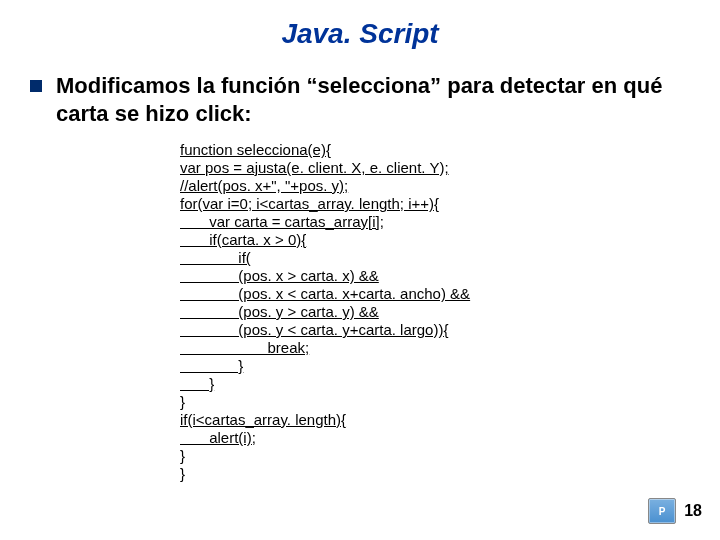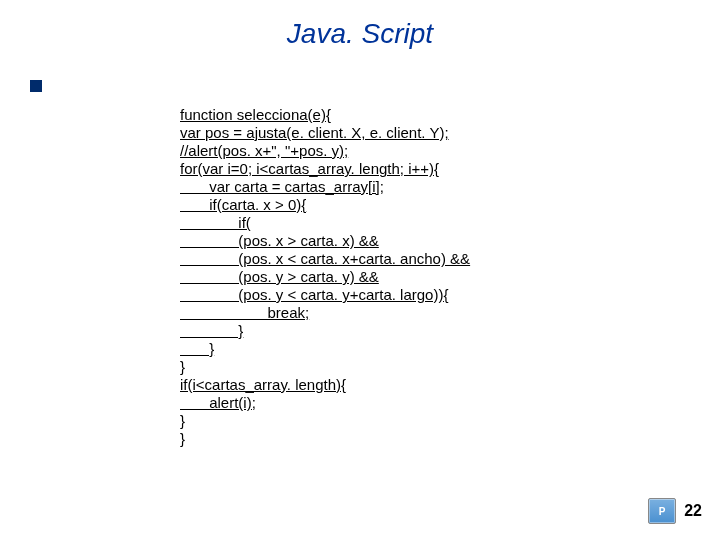--- a/index.html
+++ b/index.html
@@ -13,21 +13,21 @@
     overflow: hidden;
   }
   .slide {
     width: 720px;
     height: 540px;
     position: relative;
     box-sizing: border-box;
   }
   .title {
     text-align: center;
-    font-weight: normal;
+    font-weight: bold;
     font-style: italic;
     color: #003399;
     font-size: 28px;
     padding-top: 18px;
     font-family: Arial, Helvetica, sans-serif;
   }
   .bullet-row {
     display: flex;
     align-items: flex-start;
     padding: 22px 30px 0 30px;
@@ -85,20 +85,21 @@
 </style>
 </head>
 <body>
 
 <div class="slide">
 
   <div class="title">Java. Script</div>
 
   <div class="bullet-row">
     <div class="bullet-square"></div>
+    <div class="bullet-text">Modificamos la función “selecciona” para detectar en qué carta se hizo click:</div>
   </div>
 
   <div class="code">function selecciona(e){
 var pos = ajusta(e. client. X, e. client. Y);
 //alert(pos. x+", "+pos. y);
 for(var i=0; i&lt;cartas_array. length; i++){
        var carta = cartas_array[i];
        if(carta. x &gt; 0){
               if(
               (pos. x &gt; carta. x) &amp;&amp;
@@ -110,15 +111,15 @@
        }
 }
 if(i&lt;cartas_array. length){
        alert(i);
 }
 }</div>
 
   <div class="footer-logo">
     <span>P</span>
   </div>
-  <div class="page-num">22</div>
+  <div class="page-num">18</div>
 
 </div>
 
 </body></html>

